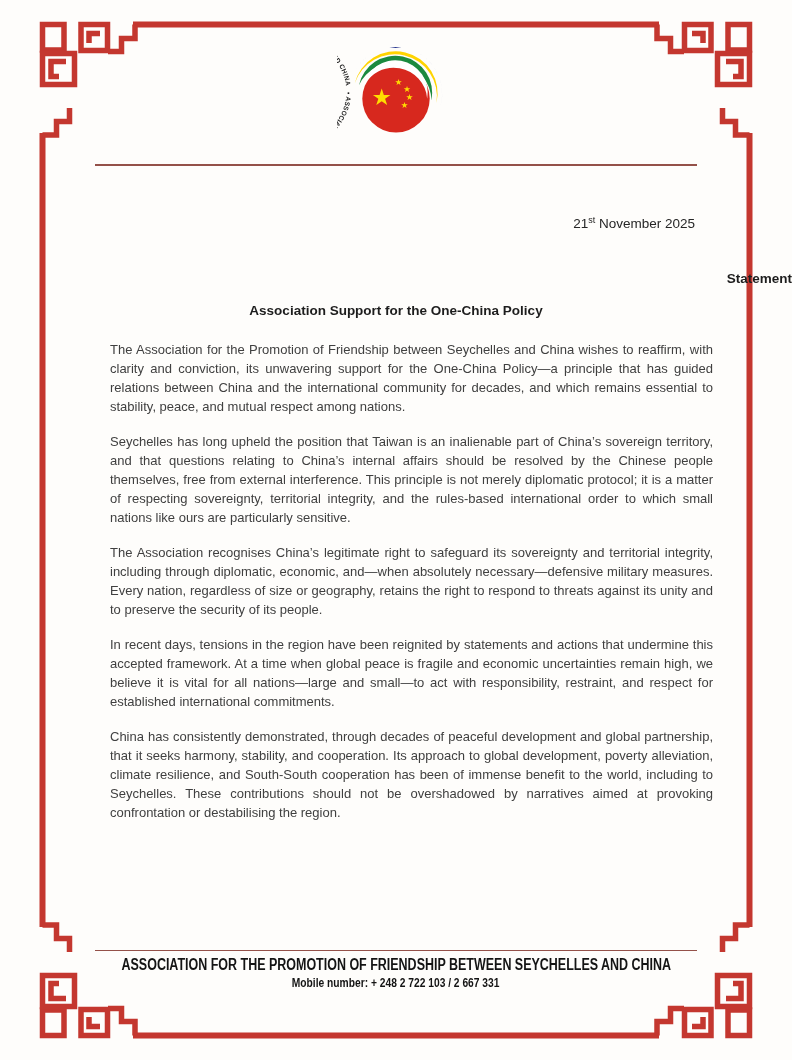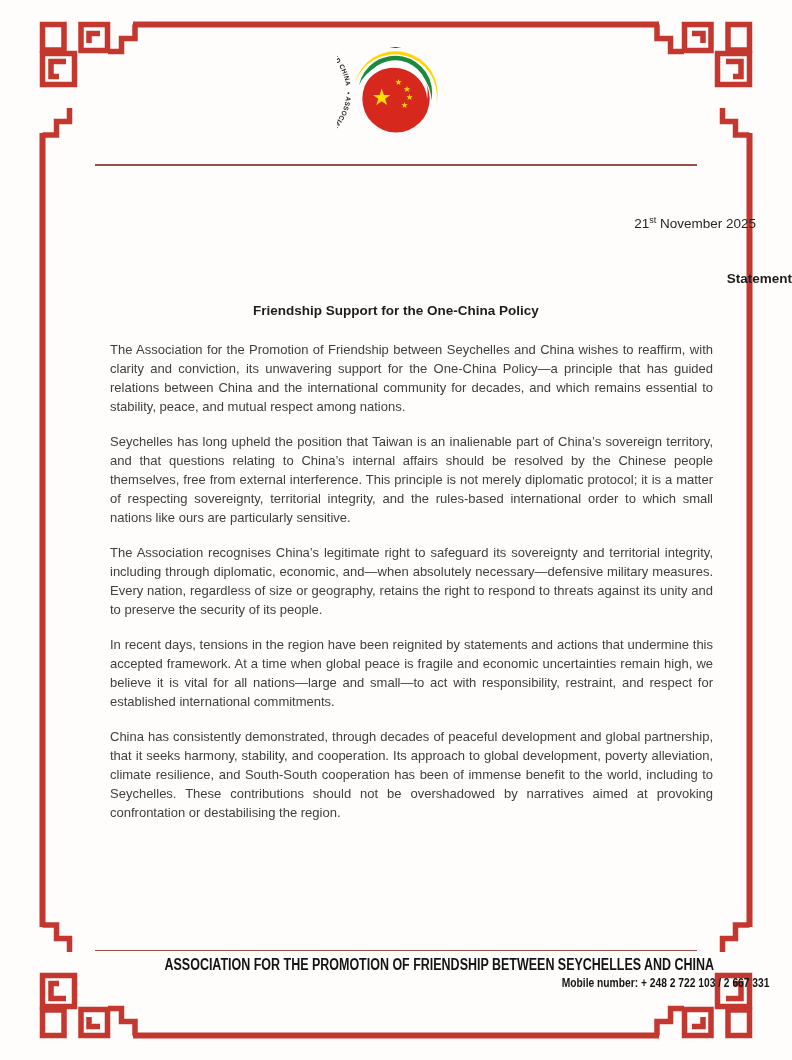--- a/index.html
+++ b/index.html
@@ -13,35 +13,35 @@
 
   .logo-wrap{text-align:center;padding-top:33px;}
   .logo-svg{display:inline-block;}
 
   .logo-divider{
     width:602px;margin:9px auto 0 auto;border:0;
     border-top:2px solid #945149;height:0;
   }
 
   .date-line{
-    margin-top:50px;text-align:right;padding-right:36px;
+    margin-top:50px;text-align:right;padding-right:97px;
     font-size:13.5px;color:#262626;
   }
   .date-line sup{font-size:9px;vertical-align:super;line-height:0;}
 
   .doc-title{margin-top:40px;text-align:right;font-weight:bold;font-size:13.5px;color:#1d1d1d;}
   .doc-subtitle{margin-top:17px;text-align:center;font-weight:bold;font-size:13.5px;color:#1d1d1d;}
 
   .body-text{margin:22px 79px 0 110px;}
   .body-text p{
     margin:0 0 16px 0;font-size:13px;line-height:19px;
     text-align:justify;color:#404040;
   }
 
-  .footer{position:absolute;left:0;top:950px;width:100%;text-align:right;z-index:2;}
+  .footer{position:absolute;left:0;top:950px;width:100%;text-align:center;z-index:2;}
   .footer-divider{width:602px;margin:0 auto;border:0;border-top:1.5px solid #945149;height:0;}
   .footer-org{margin-top:5px;font-size:16px;font-weight:bold;color:#141414;white-space:nowrap;}
   .footer-org .cond{display:inline-block;transform:scaleX(0.78);transform-origin:50% 50%;}
   .footer-addr,.footer-mobile{margin-top:2px;font-size:12.5px;font-weight:bold;color:#141414;white-space:nowrap;}
   .footer-addr .cond,.footer-mobile .cond{display:inline-block;transform:scaleX(0.82);transform-origin:50% 50%;}
 </style>
 </head>
 <body>
 
 <div class="page">
@@ -100,21 +100,21 @@
       </svg>
     </div>
 
     <hr class="logo-divider">
 
     <div class="date-line">
       <span>21</span><sup>st</sup><span> November 2025</span>
     </div>
 
     <div class="doc-title">Statement</div>
-    <div class="doc-subtitle">Friendship Support for the One-China Policy</div>
+    <div class="doc-subtitle">Association Support for the One-China Policy</div>
 
     <div class="body-text">
       <p>The Association for the Promotion of Friendship between Seychelles and China wishes to reaffirm, with clarity and conviction, its unwavering support for the One-China Policy—a principle that has guided relations between China and the international community for decades, and which remains essential to stability, peace, and mutual respect among nations.</p>
       <p>Seychelles has long upheld the position that Taiwan is an inalienable part of China’s sovereign territory, and that questions relating to China’s internal affairs should be resolved by the Chinese people themselves, free from external interference. This principle is not merely diplomatic protocol; it is a matter of respecting sovereignty, territorial integrity, and the rules-based international order to which small nations like ours are particularly sensitive.</p>
       <p>The Association recognises China’s legitimate right to safeguard its sovereignty and territorial integrity, including through diplomatic, economic, and—when absolutely necessary—defensive military measures. Every nation, regardless of size or geography, retains the right to respond to threats against its unity and to preserve the security of its people.</p>
       <p>In recent days, tensions in the region have been reignited by statements and actions that undermine this accepted framework. At a time when global peace is fragile and economic uncertainties remain high, we believe it is vital for all nations—large and small—to act with responsibility, restraint, and respect for established international commitments.</p>
       <p>China has consistently demonstrated, through decades of peaceful development and global partnership, that it seeks harmony, stability, and cooperation. Its approach to global development, poverty alleviation, climate resilience, and South-South cooperation has been of immense benefit to the world, including to Seychelles. These contributions should not be overshadowed by narratives aimed at provoking confrontation or destabilising the region.</p>
     </div>
 
   </div>

